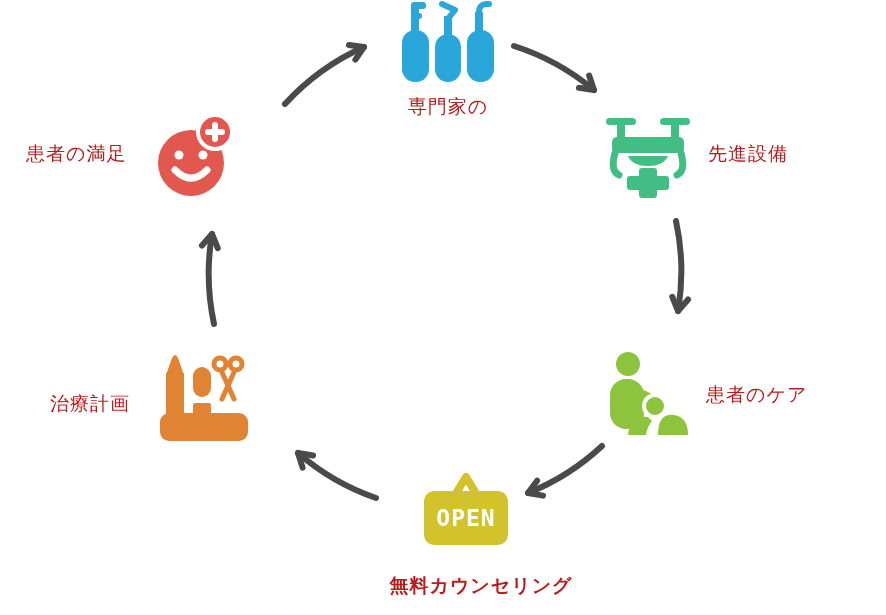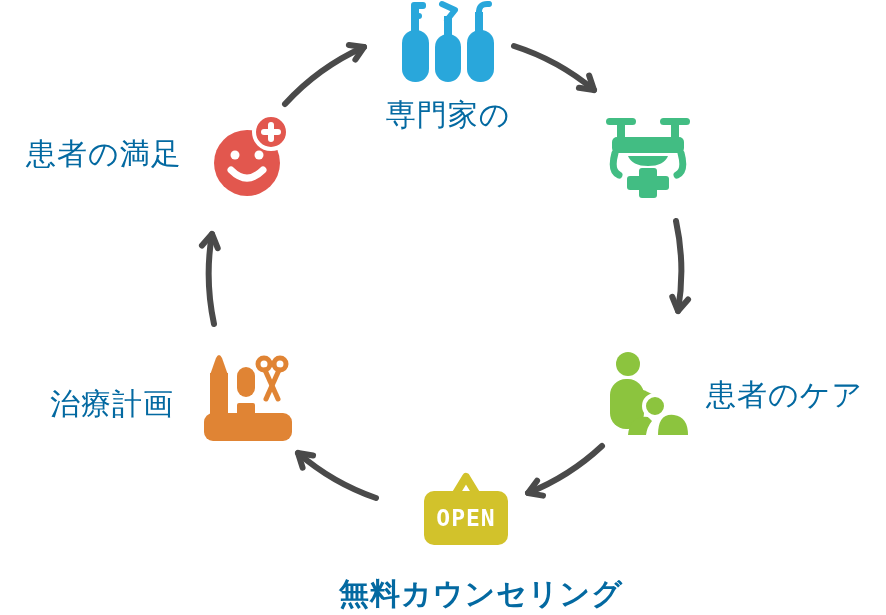--- a/index.html
+++ b/index.html
@@ -6,21 +6,21 @@
   .canvas{
     position:relative;
     width:886px;height:615px;
     background:#ffffff;
     font-family:"Liberation Sans","DejaVu Sans",sans-serif;
     overflow:hidden;
   }
   .arrows{position:absolute;left:0;top:0;width:886px;height:615px;pointer-events:none;}
   .node{position:absolute;display:flex;align-items:center;}
   .node .label{
-    font-size:30px;color:#0369a1;letter-spacing:1px;white-space:nowrap;line-height:1.38;
+    font-size:19px;color:#b91c1c;letter-spacing:1px;white-space:nowrap;line-height:1.38;
   }
   .col{flex-direction:column;justify-content:flex-start;}
   .col .label{text-align:center;}
   #n-expert{left:338px;top:0;width:220px;}
   #n-expert .label{margin-top:12px;}
   #n-equip{left:606px;top:110px;gap:18px;}
   #n-care{left:606px;top:351px;gap:16px;}
   #n-counsel{left:301px;top:471px;width:330px;}
   #n-counsel .label{margin-top:24px;margin-left:30px;font-weight:bold;}
   #n-plan{left:50px;top:351px;gap:30px;text-align:center;}
@@ -77,20 +77,21 @@
         <rect x="54" y="8" width="30" height="7" rx="3.5"></rect>
         <rect x="65" y="15" width="8" height="13"></rect>
         <rect x="6" y="27" width="72" height="16" rx="5"></rect>
         <path d="M 22,46 L 62,46 Q 58,56 42,56 Q 26,56 22,46 Z"></path>
         <rect x="33" y="58" width="18" height="30" rx="3"></rect>
         <rect x="21" y="66" width="42" height="14" rx="3"></rect>
       </g>
       <path d="M 9,43 Q 4,61 13,65" fill="none" stroke-width="7" stroke-linecap="round" stroke="#42bd83"></path>
       <path d="M 75,43 Q 80,61 71,65" fill="none" stroke-width="7" stroke-linecap="round" stroke="#42bd83"></path>
     </svg>
+    <div class="label">先進設備</div>
   </div>
 
   <div class="node" id="n-care">
     <svg class="icon" width="84" height="88" viewBox="0 0 84 88">
       <g fill="#8cc43e">
         <circle cx="22" cy="13" r="12"></circle>
         <rect x="4" y="28" width="34" height="50" rx="16"></rect>
         <path d="M 34,38 Q 54,44 56,56 L 46,64 Q 34,54 34,46 Z"></path>
         <path d="M 22,84 Q 24,64 42,66 L 46,70 Q 41,76 40,84 Z"></path>
         <path d="M 52,84 Q 52,62 68,64 Q 82,66 82,84 Z"></path>

